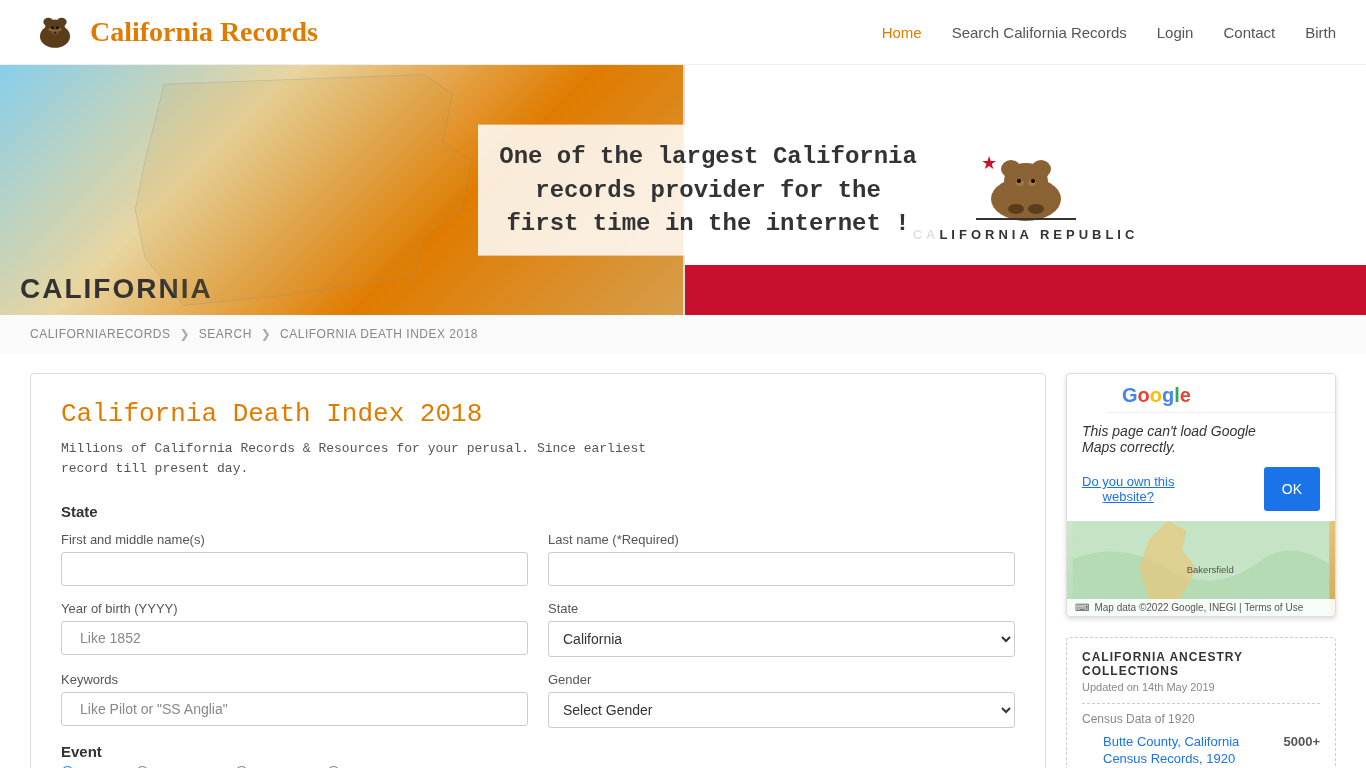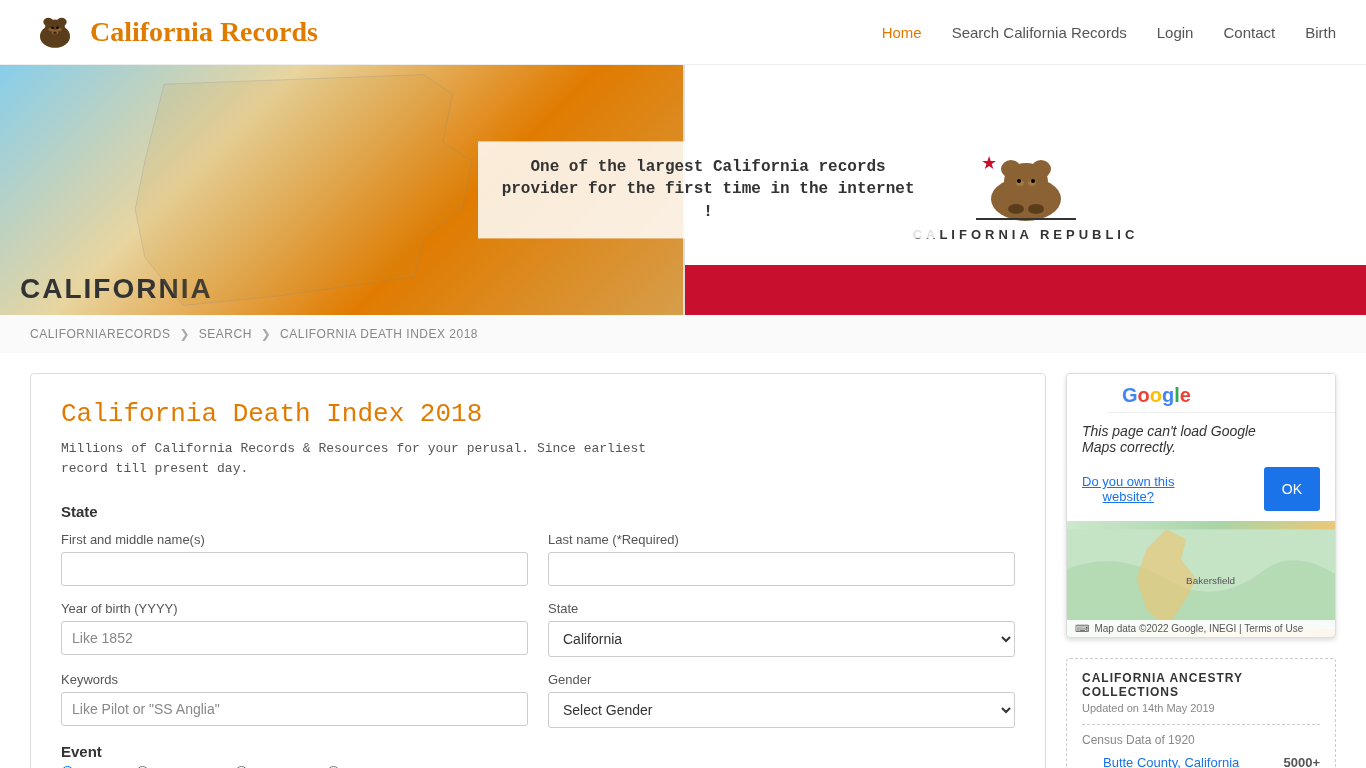--- a/index.html
+++ b/index.html
@@ -80,21 +80,21 @@
       justify-content: center;
       border-left: 2px solid #ddd;
     }
     .hero-text-overlay {
       position: absolute;
       left: 35%;
       top: 50%;
       transform: translateY(-50%);
       background: rgba(255,255,255,0.85);
       padding: 15px 20px;
-      font-size: 16px;
+      font-size: 24px;
       font-weight: bold;
       color: #333;
       font-family: 'Courier New', monospace;
       max-width: 460px;
       line-height: 1.4;
       text-align: center;
     }
 
     
     .breadcrumb {
@@ -161,21 +161,21 @@
       flex-direction: column;
       gap: 5px;
     }
     .form-field label {
       font-size: 13px;
       color: #555;
     }
     .form-field input[type="text"] {
       border: 1px solid #ccc;
       border-radius: 3px;
-      padding: 8px 10px;
+      padding: 8px 18px;
       font-size: 14px;
       color: #888;
       width: 100%;
     }
     .form-field select {
       border: 1px solid #ccc;
       border-radius: 3px;
       padding: 8px 10px;
       font-size: 14px;
       color: #333;
@@ -256,21 +256,21 @@
     .google-ok-btn {
       background: #1a73e8;
       color: #fff;
       border: none;
       padding: 14px 18px;
       border-radius: 3px;
       font-size: 14px;
       cursor: pointer;
     }
     .google-map-placeholder {
-      height: 116px;
+      height: 95px;
       background: linear-gradient(135deg, #cfe8cf 0%, #a8d5a8 40%, #e8c87a 70%, #d4a55a 100%);
       position: relative;
     }
     .google-map-bar {
       position: absolute;
       bottom: 0;
       left: 0;
       right: 0;
       background: rgba(255,255,255,0.9);
       padding: 3px 8px;

